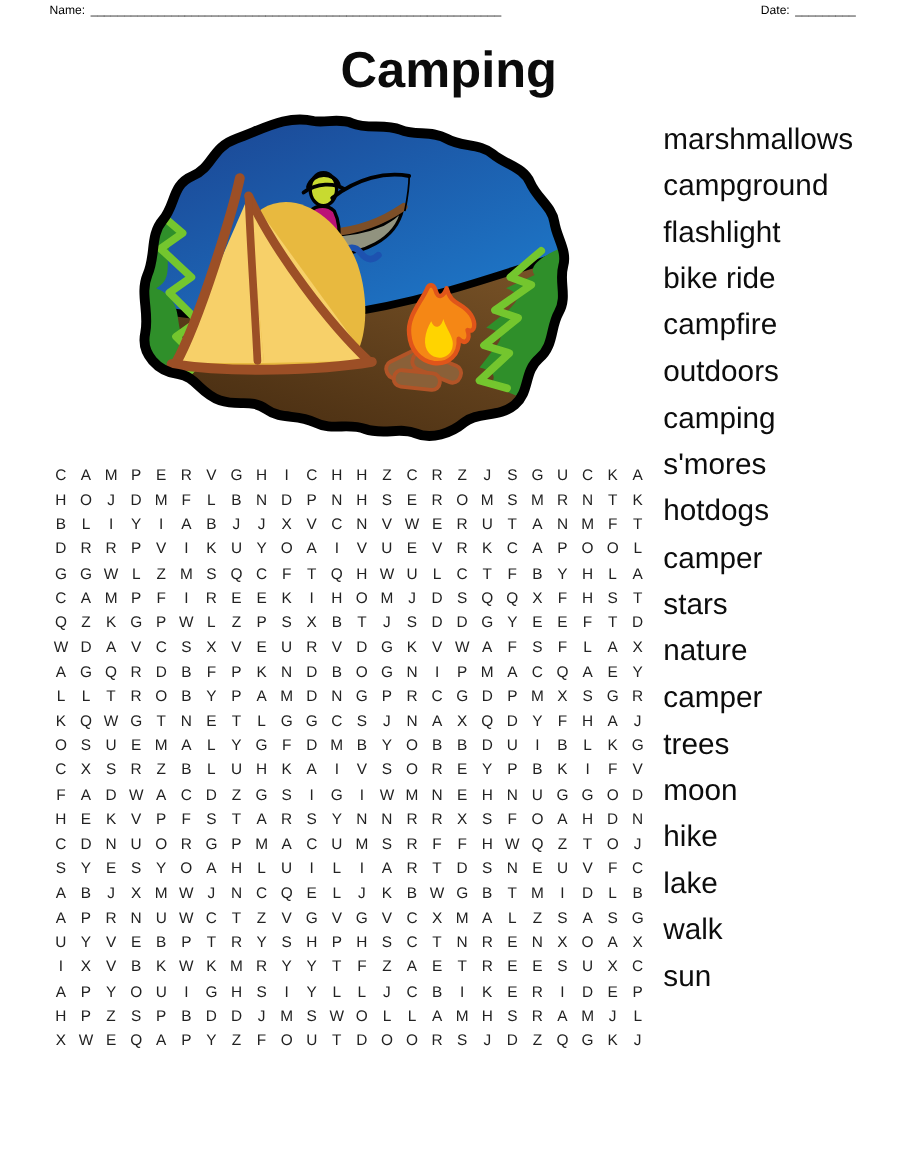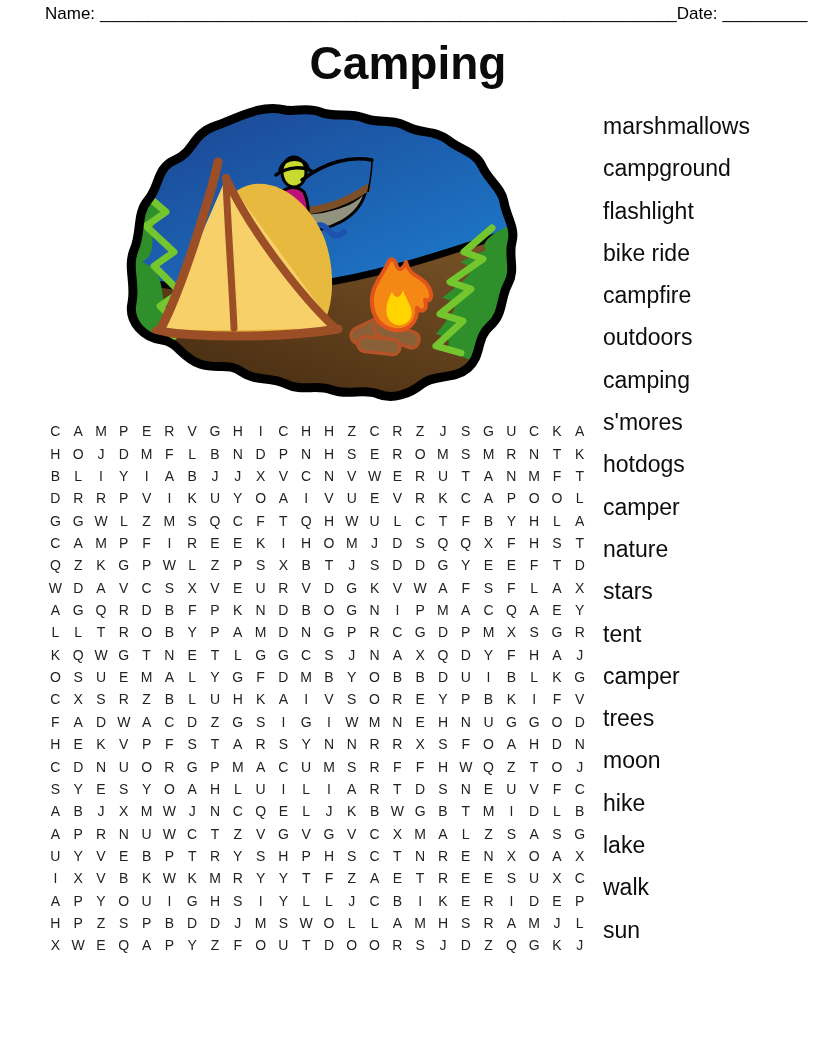--- a/index.html
+++ b/index.html
@@ -1,29 +1,29 @@
 <!DOCTYPE html>
 <html style="--outline: #000000; --sky-top: #1b3f8c; --sky-bottom: #1e86d8; --ground-light: #7a5428; --ground-dark: #3f260d; --tree-dark: #2f8f2a; --tree-light: #74c62e; --tent-front: #f7d069; --tent-back: #e8b93f; --tent-pole: #9c4f26; --boat-hull: #91937f; --boat-rim: #7d4f28; --person-head: #c8da30; --person-body: #bb1277; --wave: #1d52b0; --flame-outer: #f58715; --flame-edge: #e0551a; --flame-inner: #ffd400; --log: #8a6038; --log-edge: #b25427;"><head>
 <meta charset="utf-8">
 <style>
   html,body{margin:0;padding:0;}
   .page{
     position:relative;width:816px;height:1056px;background:#ffffff;
     font-family:"Liberation Sans",sans-serif;color:#000;overflow:hidden;
   }
   
-  .header{position:absolute;top:4px;left:45px;width:733px;display:flex;justify-content:space-between;align-items:baseline;font-size:17px;}
+  .header{position:absolute;top:4px;left:45px;width:733px;display:flex;justify-content:space-between;align-items:baseline;font-size:11px;}
   .hgroup{display:flex;align-items:baseline;gap:5px;white-space:nowrap;}
   .hline{letter-spacing:0;color:#000000;}
   
   .title{position:absolute;top:36px;left:0;width:100%;text-align:center;font-size:46px;font-weight:600;color:#0b0b0b;}
   
   .scene{position:absolute;left:120px;top:100px;width:400px;height:310px;}
   
-  .words{position:absolute;left:603px;top:105px;margin:0;padding:0;list-style:none;font-size:23px;color:#0d0d0d;}
+  .words{position:absolute;left:603px;top:105px;margin:0;padding:0;list-style:none;font-size:27px;color:#0d0d0d;}
   .words li{height:42.3px;line-height:42.3px;white-space:nowrap;}
   
   .grid{position:absolute;left:44px;top:420px;}
   .grid-row{display:flex;height:22.36px;}
   .grid-cell{
     width:22.8px;height:22.36px;display:flex;align-items:center;justify-content:center;
     font-size:14px;font-weight:400;color:#222;
   }
 </style>
 </head>
@@ -115,23 +115,22 @@
       <li>marshmallows</li>
       <li>campground</li>
       <li>flashlight</li>
       <li>bike ride</li>
       <li>campfire</li>
       <li>outdoors</li>
       <li>camping</li>
       <li>s'mores</li>
       <li>hotdogs</li>
       <li>camper</li>
+      <li>stars</li>
       <li>nature</li>
-      <li>stars</li>
-      <li>tent</li>
       <li>camper</li>
       <li>trees</li>
       <li>moon</li>
       <li>hike</li>
       <li>lake</li>
       <li>walk</li>
       <li>sun</li>
     </ul>
 
   <div class="grid">

